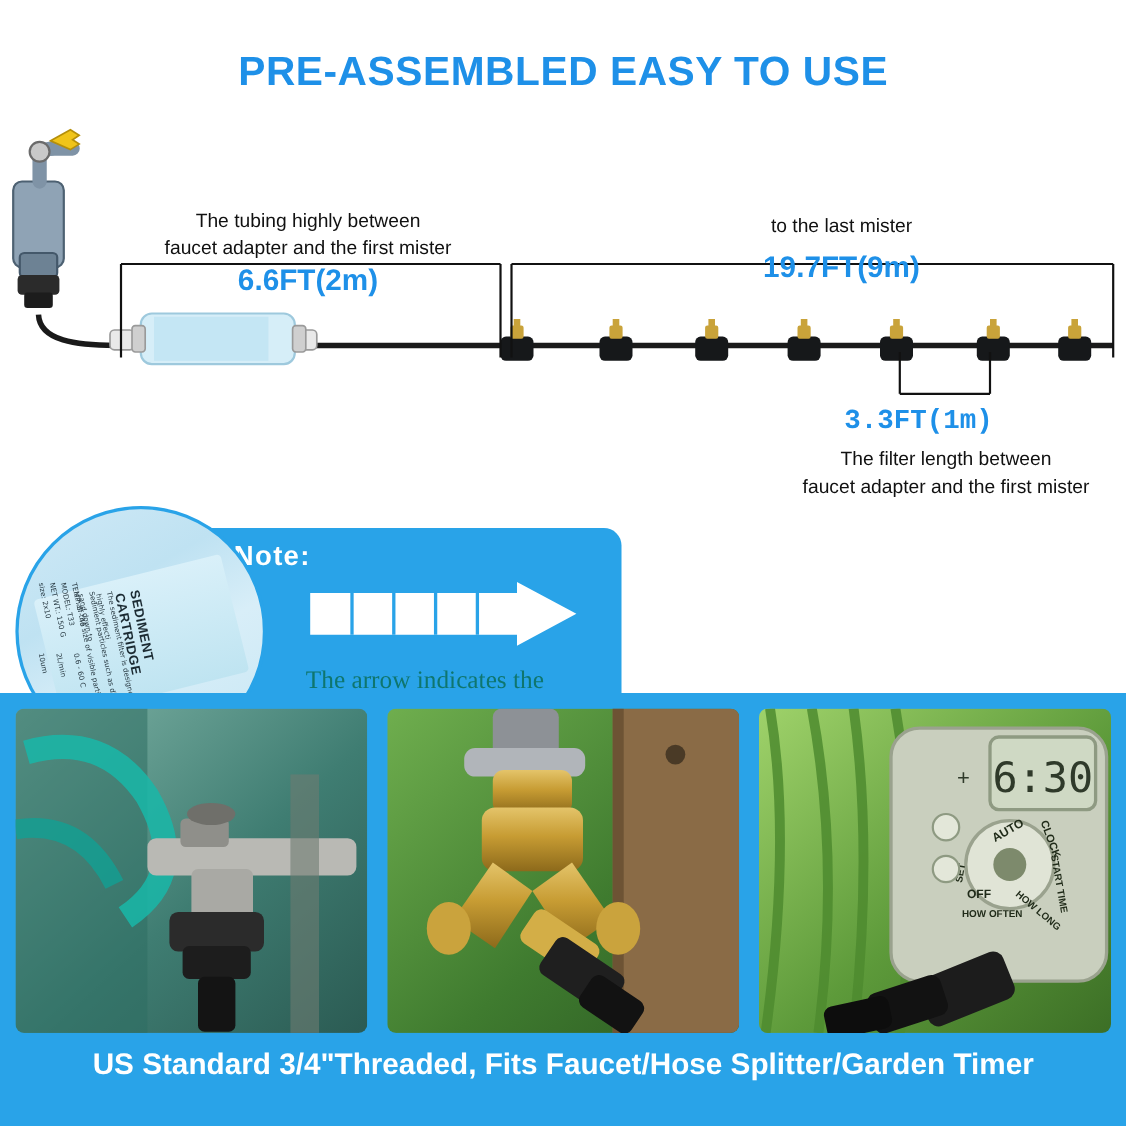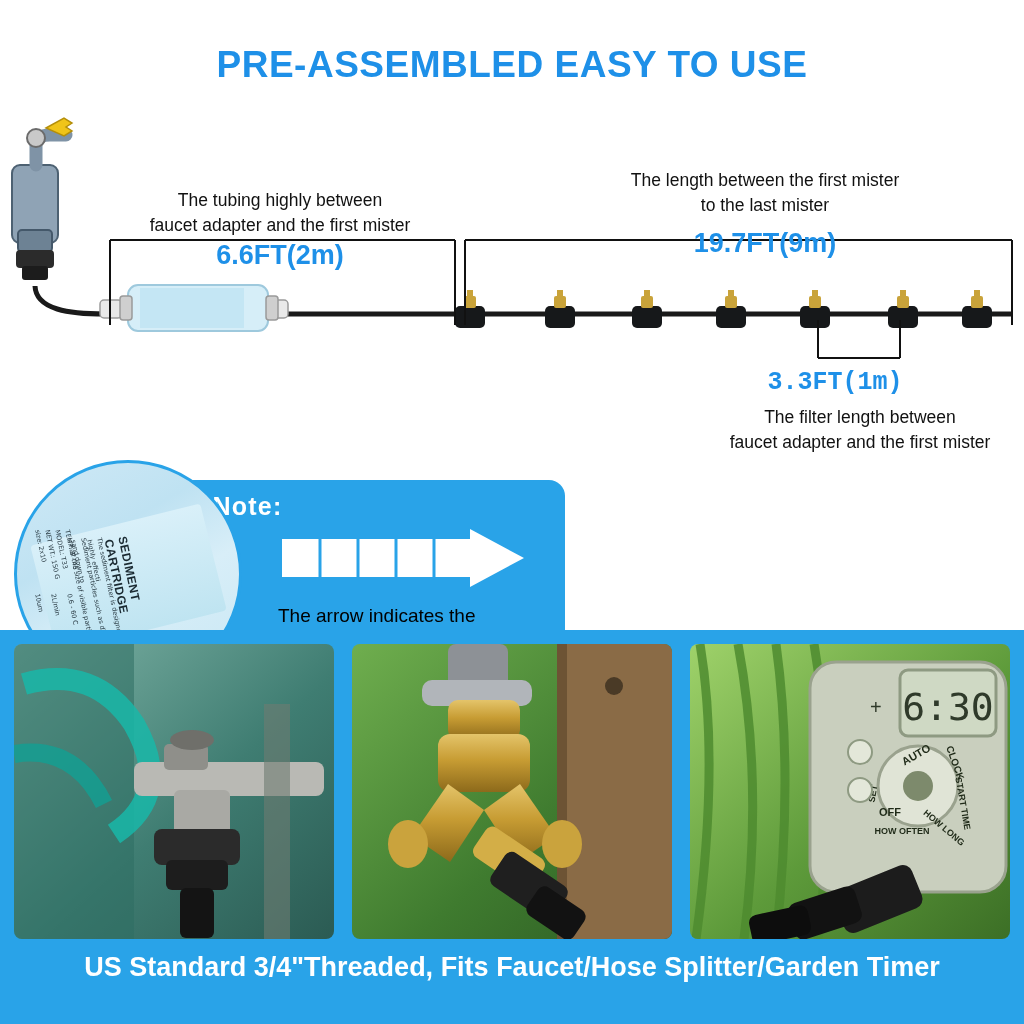--- a/index.html
+++ b/index.html
@@ -51,21 +51,21 @@
     position:absolute;left:150px;top:370px;width:415px;height:185px;
     background:#29A3E8;border-radius:16px;
   }
   .note-title{
     position:absolute;left:118px;top:382px;
     font-size:25px;color:#ffffff;font-weight:bold;letter-spacing:1.2px;
   }
   .arrow-wrap{position:absolute;left:280px;top:417px;}
   .note-line1{
     position:absolute;left:278px;top:495px;width:280px;
-    font-size:19px;color:#000000;
+    font-size:23px;color:#0f766e;font-family:Liberation Serif, serif;
   }
   .note-line2{
     position:absolute;left:278px;top:532px;width:280px;
     font-size:19px;color:#ffffff;
   }
 
   
   .magnifier{
     position:absolute;left:14px;top:350px;width:222px;height:222px;
     border-radius:50%;border:3px solid #29A3E8;overflow:hidden;
@@ -192,21 +192,21 @@
       </g>
     </svg>
 
     <div class="cap-left">
       <span>The tubing highly between</span><br>
       <span>faucet adapter and the first mister</span>
     </div>
     <div class="val-left">6.6FT(2m)</div>
 
     <div class="cap-right">
-      <span>The length between the first mister</span><br>
+      <br>
       <span>to the last mister</span>
     </div>
     <div class="val-right">19.7FT(9m)</div>
 
     <div class="val-small">3.3FT(1m)</div>
     <div class="cap-small">
       <span>The filter length between</span><br>
       <span>faucet adapter and the first mister</span>
     </div>
 

